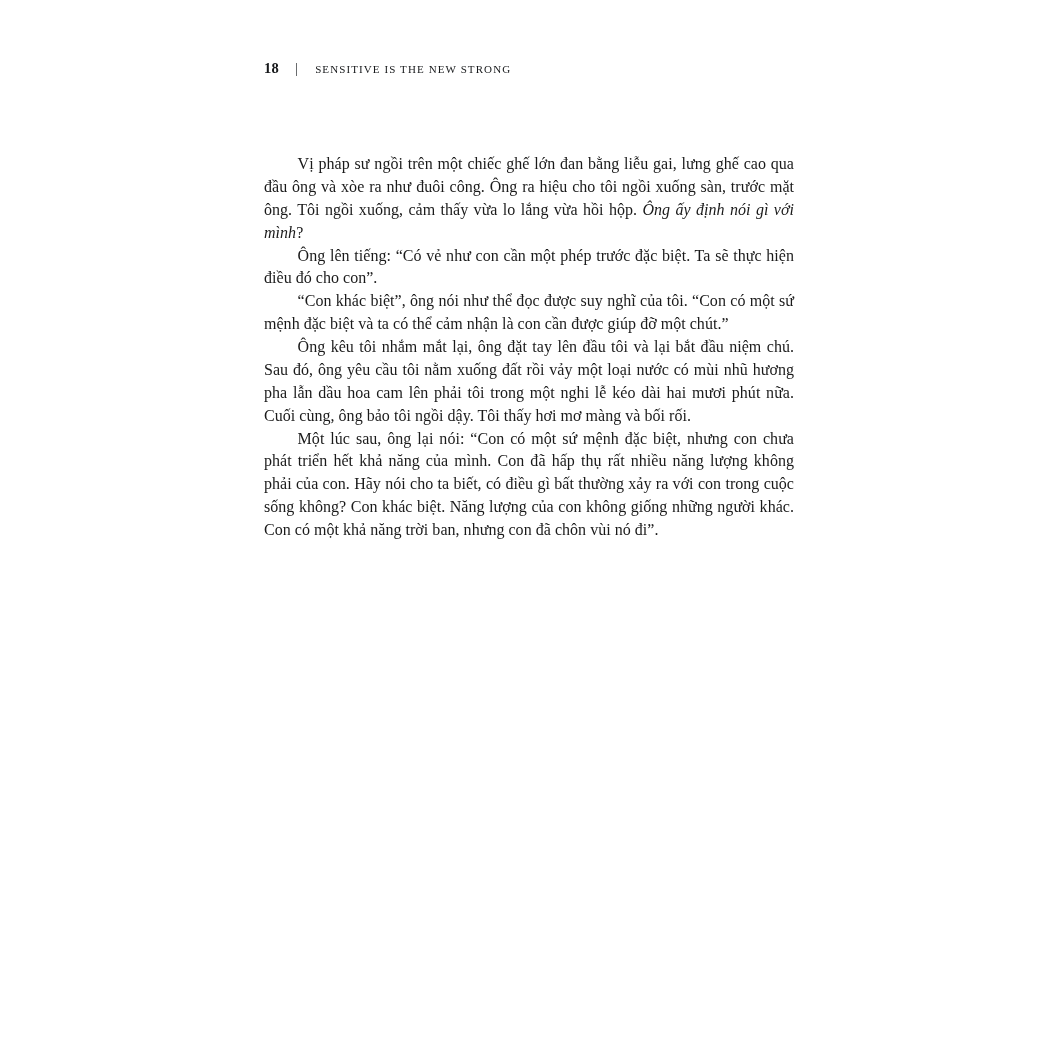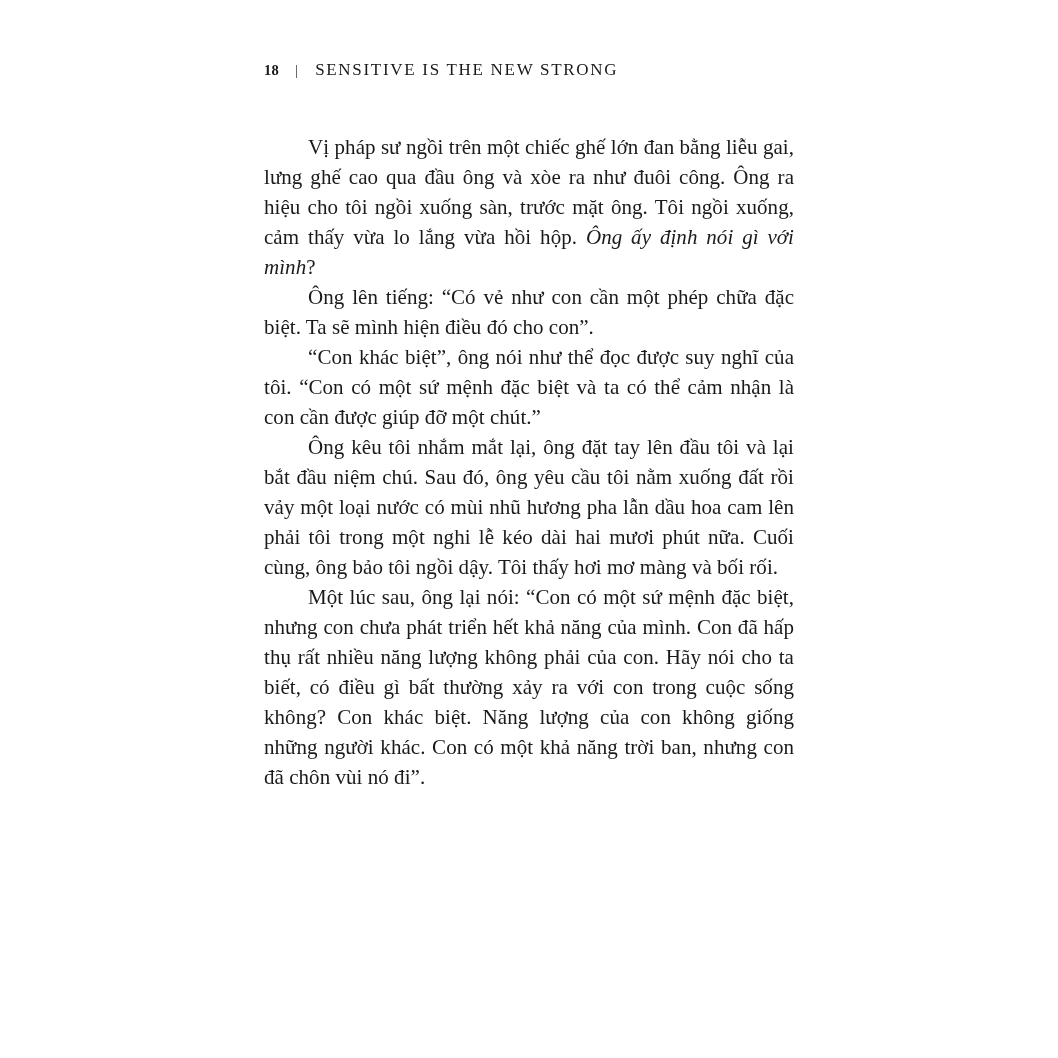--- a/index.html
+++ b/index.html
@@ -26,44 +26,44 @@
     top: 60px;
     width: 530px;
   }
   .running-head {
     display: flex;
     align-items: baseline;
     font-family: "Liberation Serif", serif;
     font-size: 13.5px;
     letter-spacing: 0.09em;
     color: #16181a;
-    margin-bottom: 52px;
+    margin-bottom: 76px;
     white-space: nowrap;
   }
   .running-head .folio {
     font-size: 14.5px;
     letter-spacing: 0.02em;
     font-weight: 600;
   }
   .running-head .sep {
     margin: 0 16px 0 16px;
     color: #2b2e31;
     font-size: 14px;
   }
   .running-head .title {
     font-variant: small-caps;
     text-transform: uppercase;
-    font-size: 17px;
+    font-size: 11px;
     letter-spacing: 0.1em;
   }
   .body-text p {
     margin: 0;
     text-align: justify;
     text-justify: inter-word;
-    font-size: 21px;
+    font-size: 16px;
     line-height: 1.43;
     text-indent: 2.1em;
     letter-spacing: 0.002em;
     -webkit-hyphens: none;
     hyphens: none;
   }
   .body-text p + p {
     margin-top: 0.0em;
   }
   .body-text p.italic {
@@ -83,21 +83,21 @@
     <div class="running-head">
       <span class="folio">18</span>
       <span class="sep">|</span>
       <span class="title">Sensitive Is the New Strong</span>
     </div>
 
     <div class="body-text">
 
       <p><span>Vị pháp sư ngồi trên một chiếc ghế lớn đan bằng liễu gai, lưng ghế cao qua đầu ông và xòe ra như đuôi công. Ông ra hiệu cho tôi ngồi xuống sàn, trước mặt ông. Tôi ngồi xuống, cảm thấy vừa lo lắng vừa hồi hộp. </span><span class="ital">Ông ấy định nói gì với mình</span><span>?</span></p>
 
-      <p>Ông lên tiếng: “Có vẻ như con cần một phép chữa đặc biệt. Ta sẽ mình hiện điều đó cho con”.</p>
+      <p>Ông lên tiếng: “Có vẻ như con cần một phép trước đặc biệt. Ta sẽ thực hiện điều đó cho con”.</p>
 
 
       <p>“Con khác biệt”, ông nói như thể đọc được suy nghĩ của tôi. “Con có một sứ mệnh đặc biệt và ta có thể cảm nhận là con cần được giúp đỡ một chút.”</p>
 
       <p>Ông kêu tôi nhắm mắt lại, ông đặt tay lên đầu tôi và lại bắt đầu niệm chú. Sau đó, ông yêu cầu tôi nằm xuống đất rồi vảy một loại nước có mùi nhũ hương pha lẫn dầu hoa cam lên phải tôi trong một nghi lễ kéo dài hai mươi phút nữa. Cuối cùng, ông bảo tôi ngồi dậy. Tôi thấy hơi mơ màng và bối rối.</p>
 
       <p>Một lúc sau, ông lại nói: “Con có một sứ mệnh đặc biệt, nhưng con chưa phát triển hết khả năng của mình. Con đã hấp thụ rất nhiều năng lượng không phải của con. Hãy nói cho ta biết, có điều gì bất thường xảy ra với con trong cuộc sống không? Con khác biệt. Năng lượng của con không giống những người khác. Con có một khả năng trời ban, nhưng con đã chôn vùi nó đi”.</p>
 
 
     </div>

